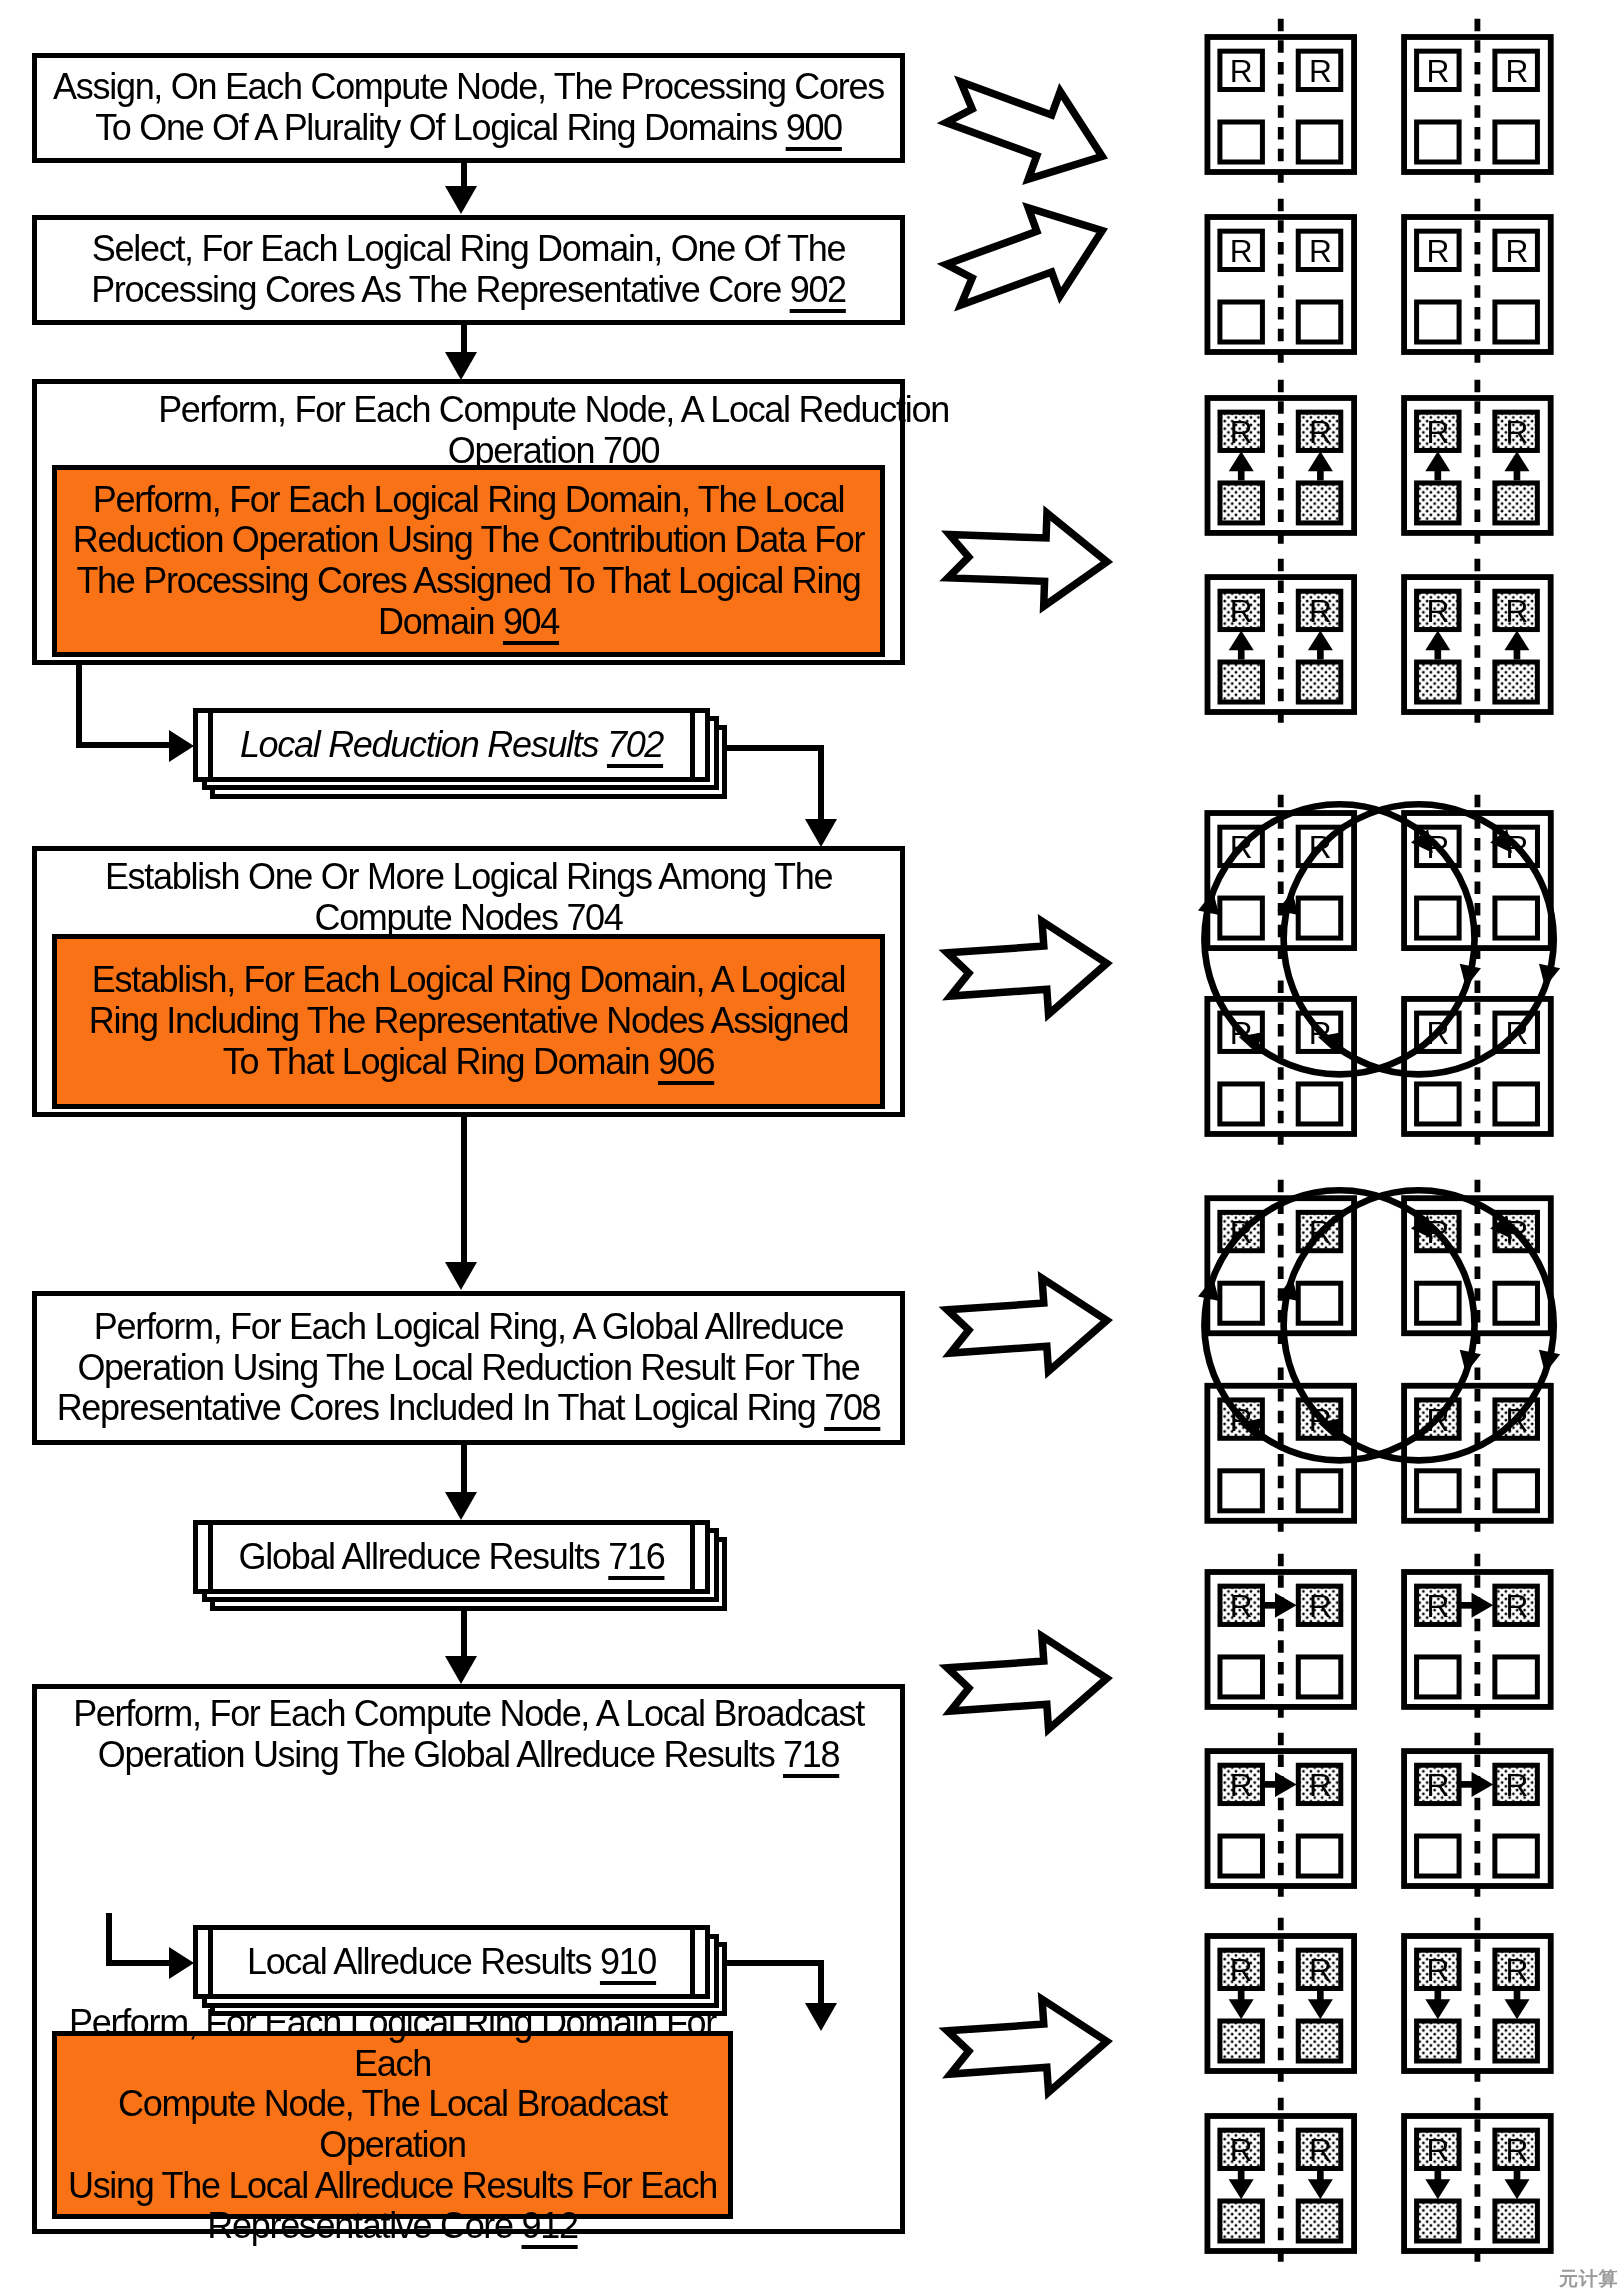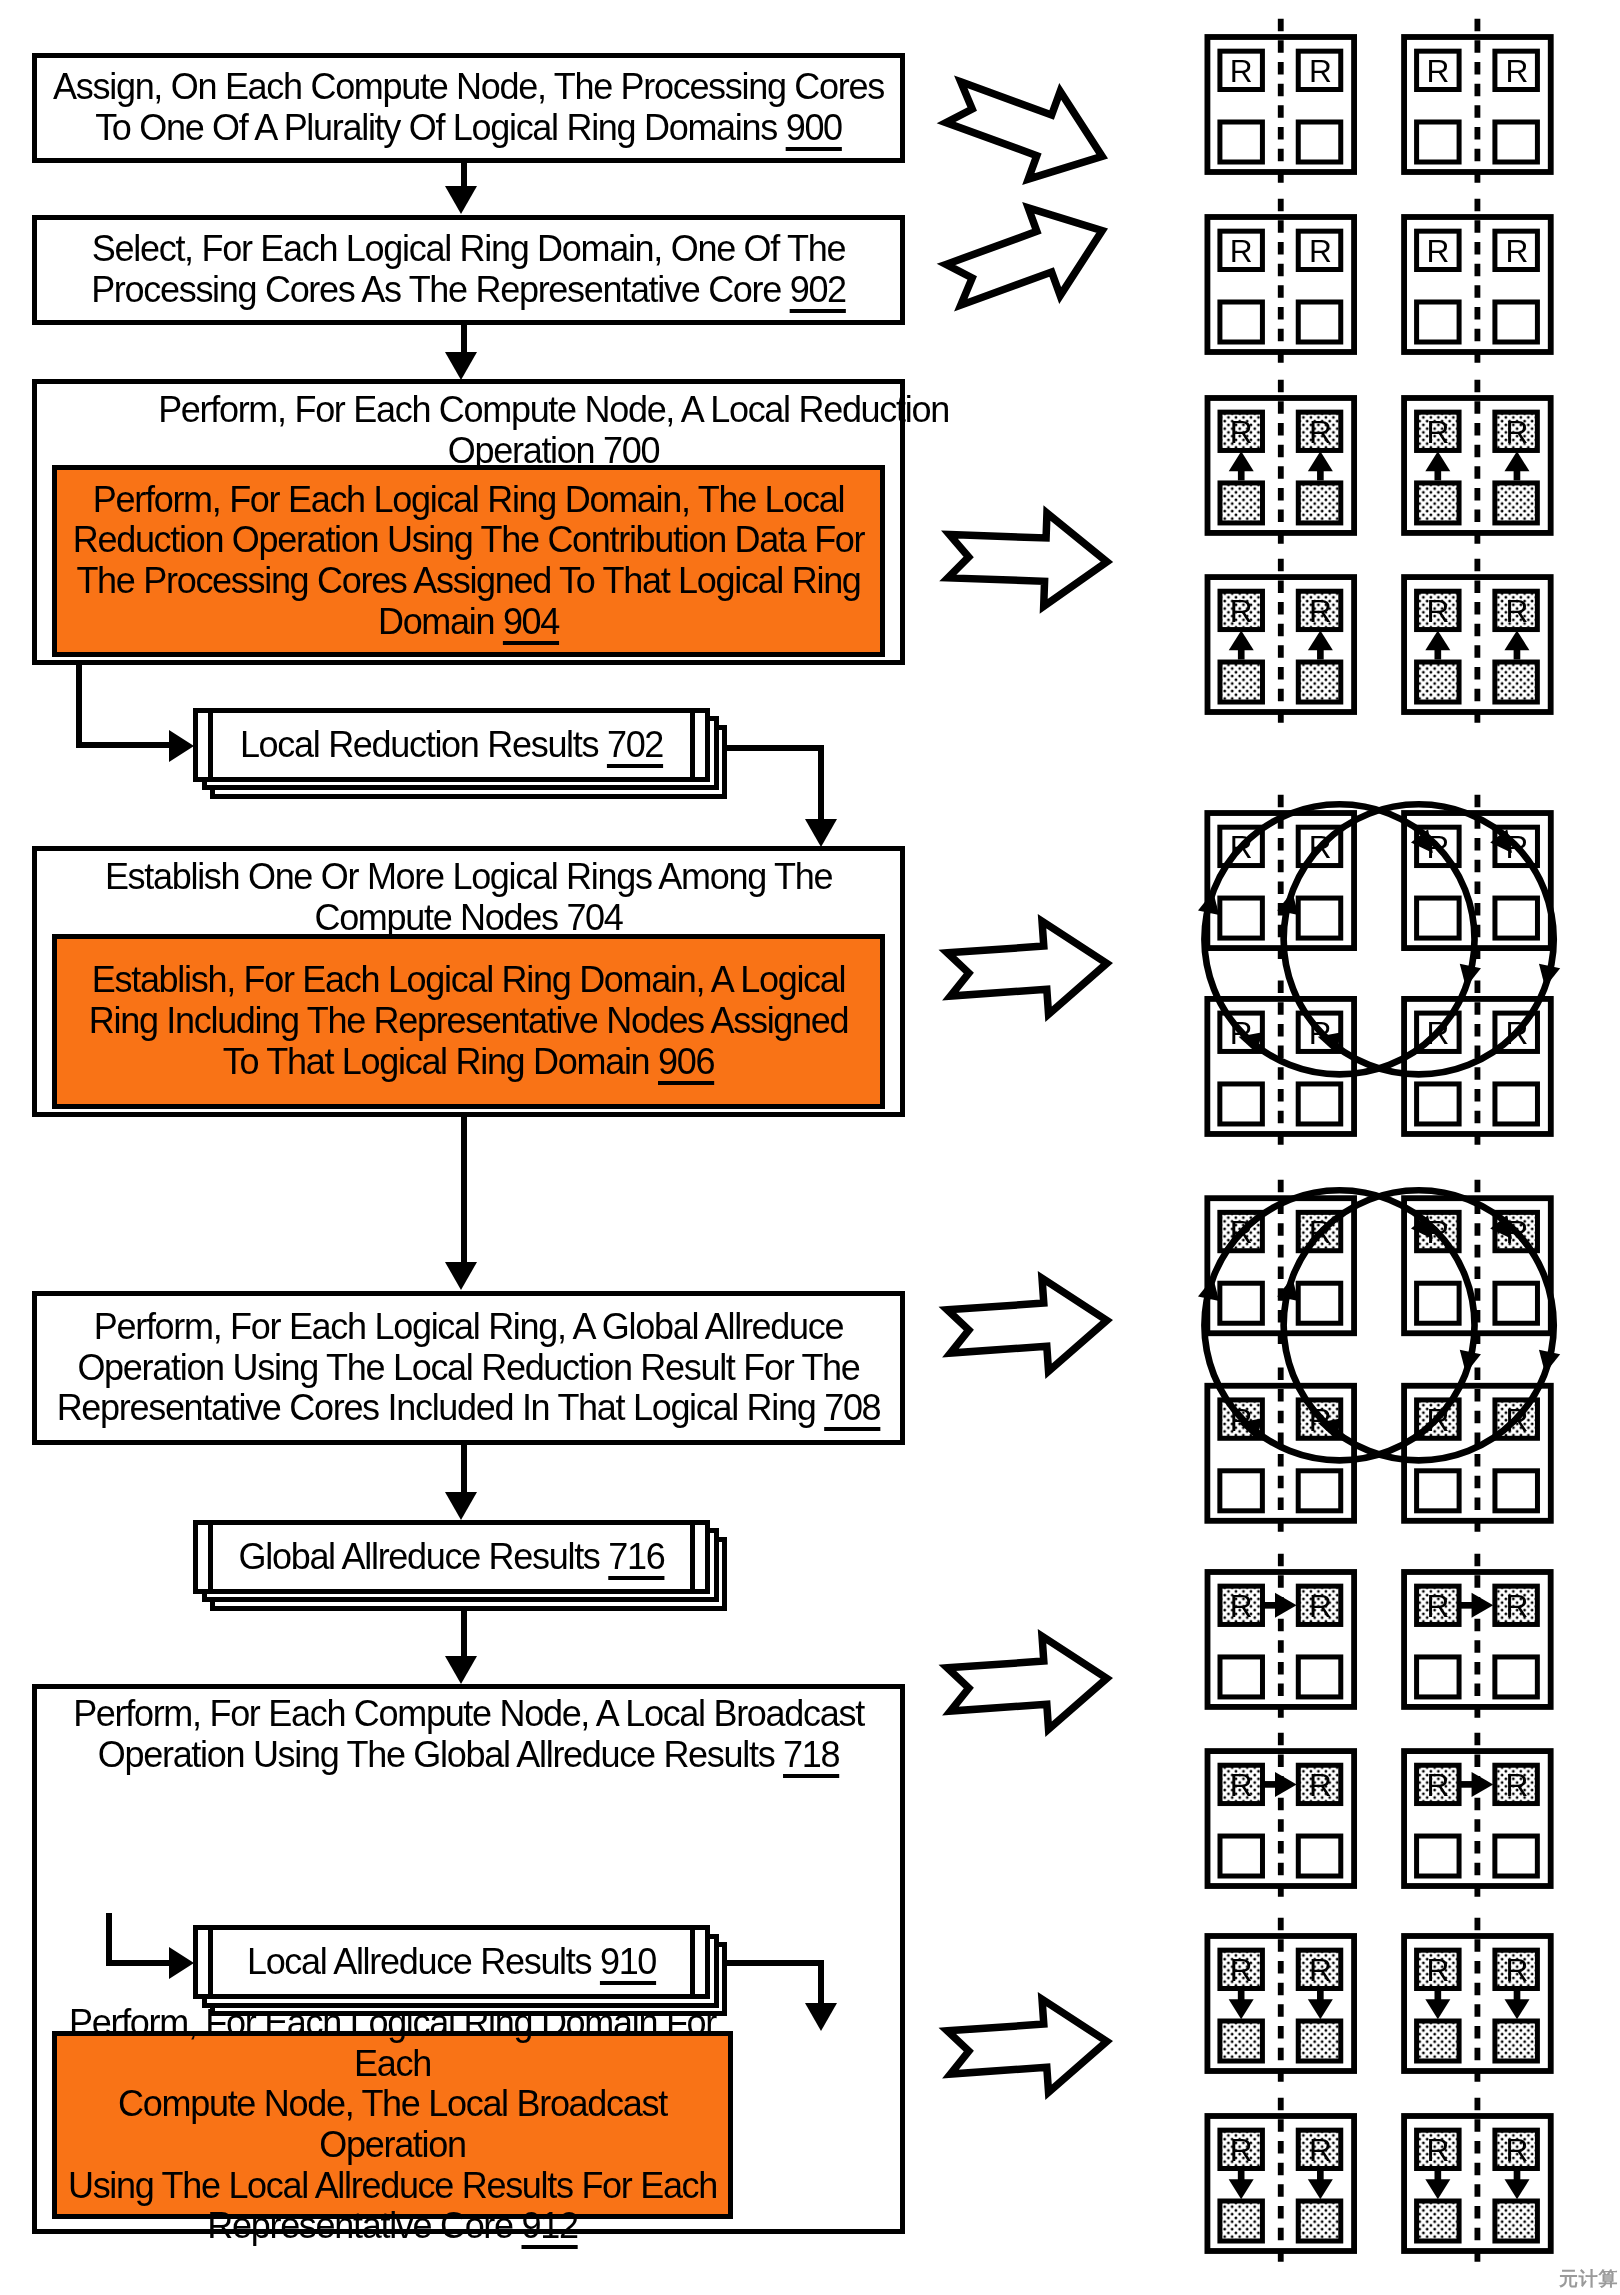--- a/index.html
+++ b/index.html
@@ -59,21 +59,21 @@
 The Processing Cores Assigned To That Logical Ring
 Domain</span> <u class="ref">904</u></div>
   </div>
 
   <div class="ln" style="left:76px;top:665px;width:5.8px;height:80px;"></div>
   <div class="ln" style="left:76px;top:742px;width:93px;height:5.8px;"></div>
   <div class="tri-right" style="left:169px;top:730px;"></div>
 
   <div class="stack-echo e2" style="left:210px;top:725px;width:517px;height:74px;"></div>
   <div class="stack-echo e1" style="left:202px;top:716px;width:517px;height:74px;"></div>
-  <div class="stack-main" style="left:193px;top:708px;width:517px;height:74px;">
+  <div class="stack-main" style="left:193px;top:708px;width:517px;height:74px;font-style:italic;">
     <div class="btxt"><span>Local Reduction Results</span> <u class="ref">702</u></div>
   </div>
 
   <div class="ln" style="left:707px;top:745px;width:117px;height:5.8px;"></div>
   <div class="ln" style="left:818px;top:745px;width:5.8px;height:77px;"></div>
   <div class="tri-down" style="left:805px;top:819px;"></div>
 
   <div class="obox" style="left:32px;top:846px;width:873px;height:271px;"></div>
   <div class="btxt hdr" style="left:38px;top:857px;width:861px;"><span>Establish One Or More Logical Rings Among The
 Compute Nodes</span> <u class="ref">704</u></div>

